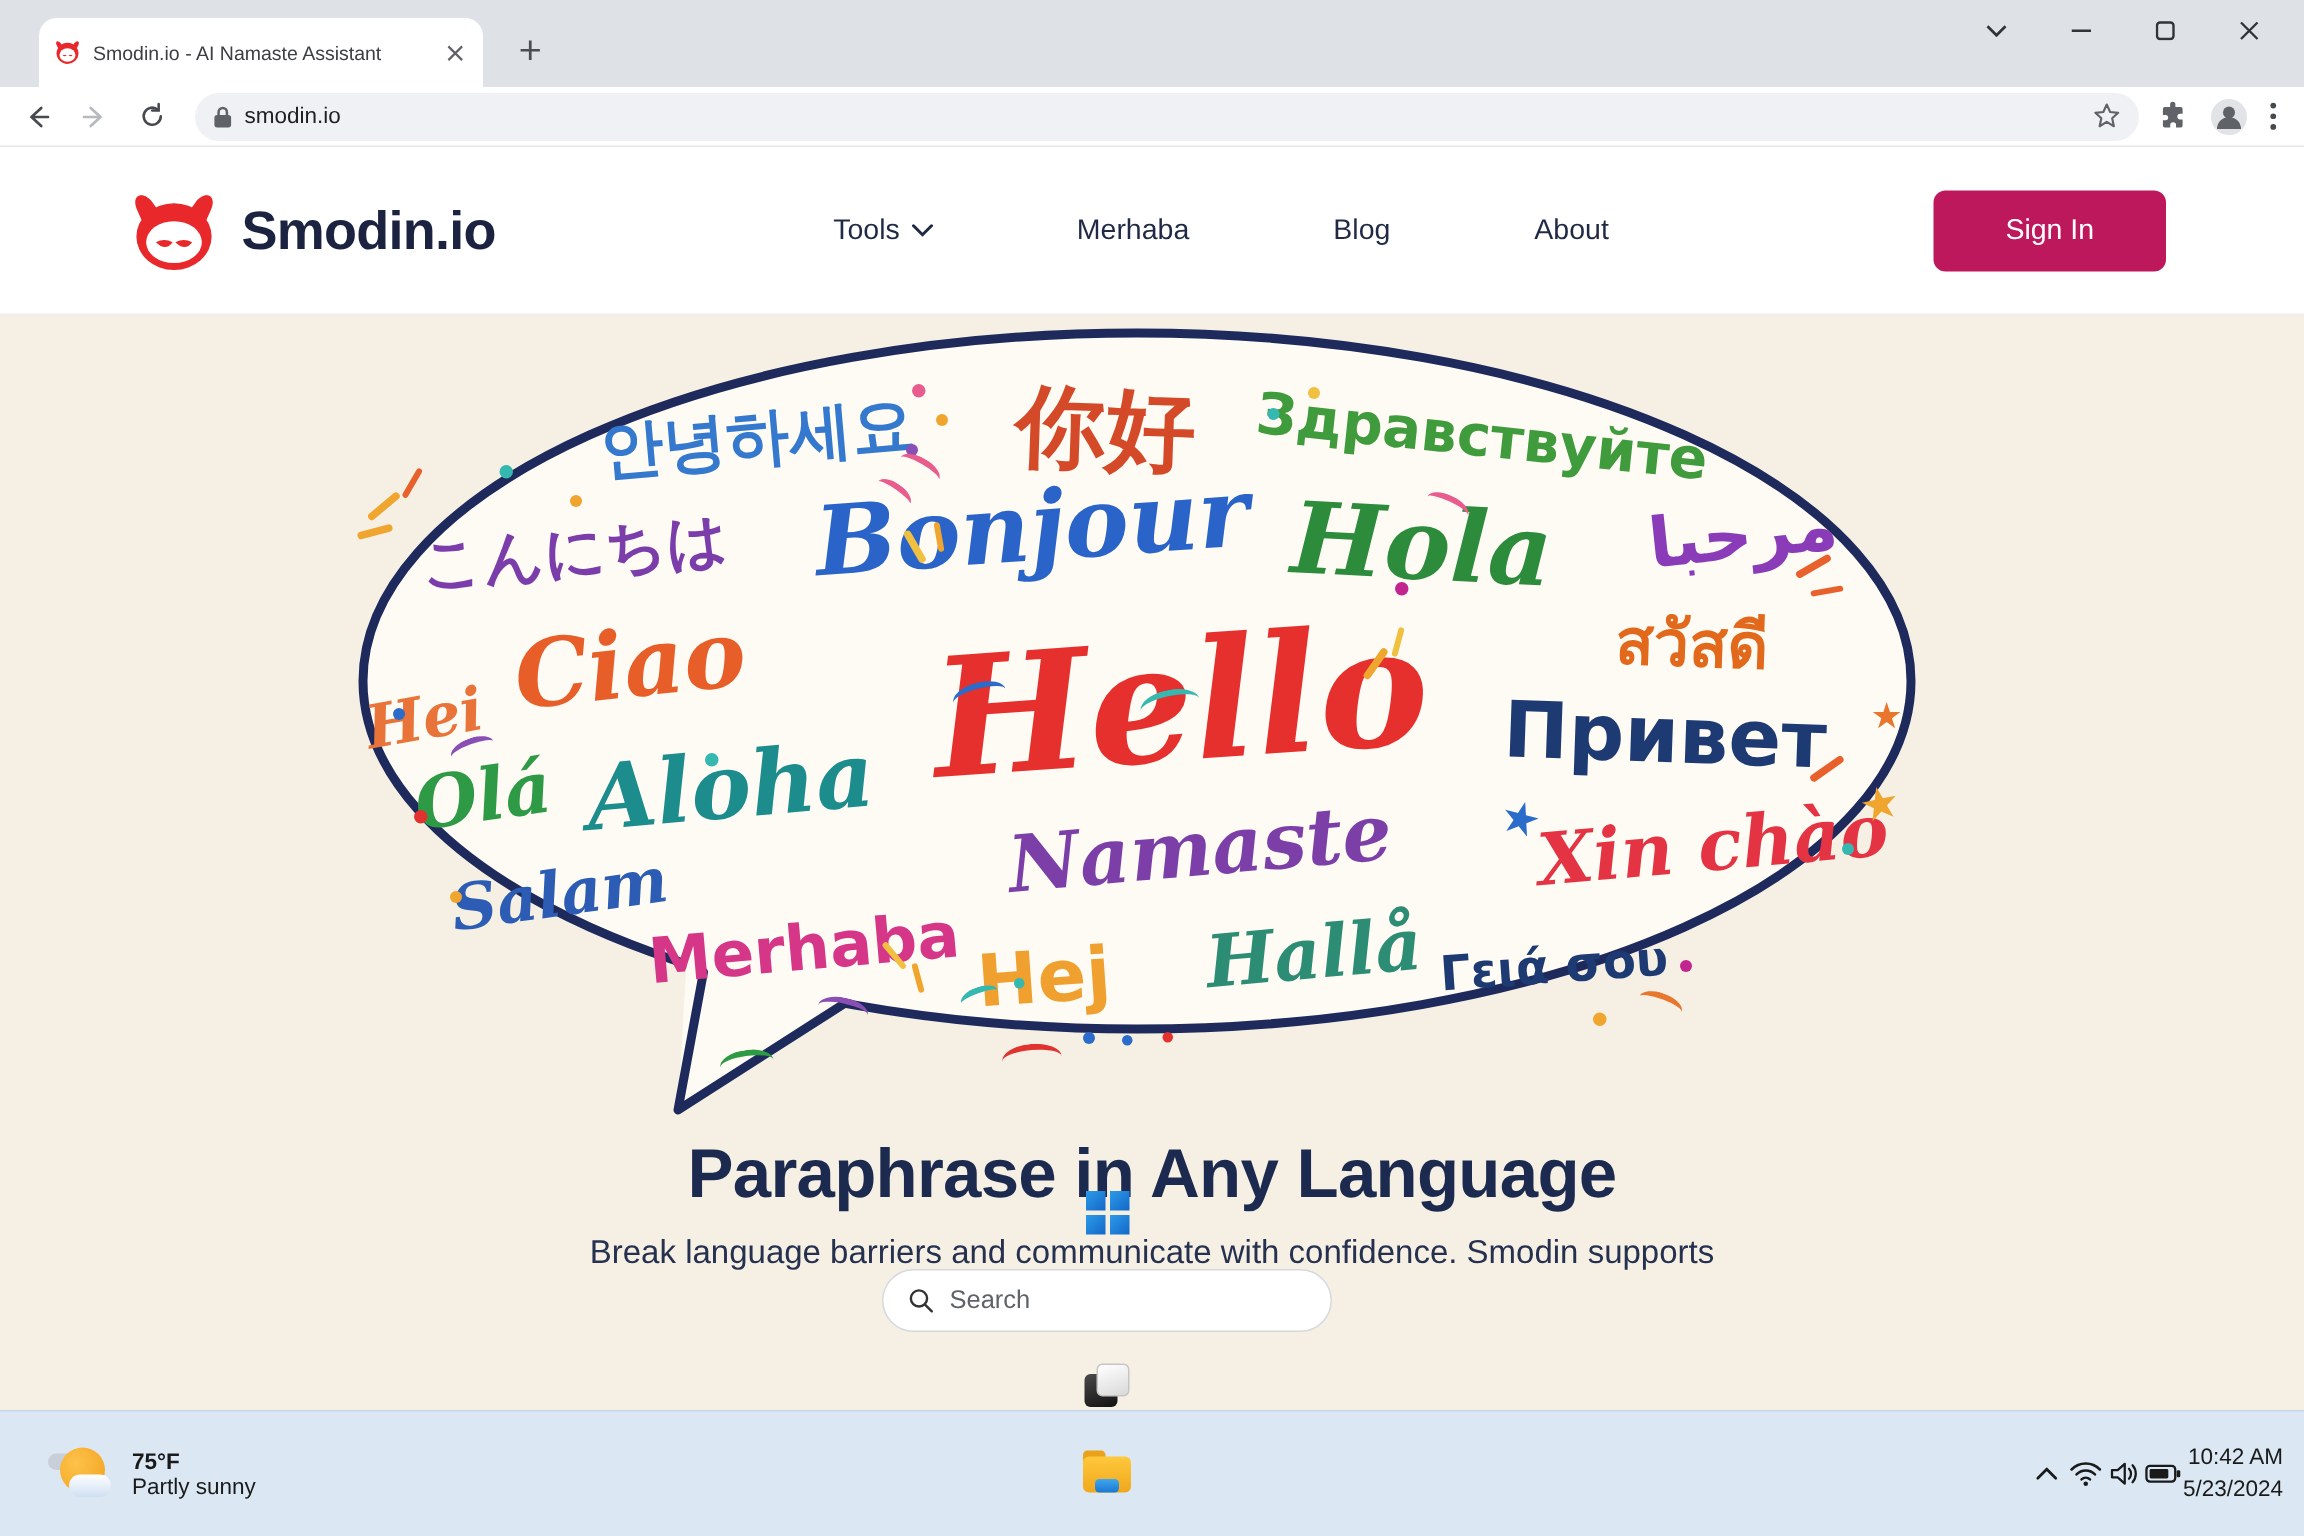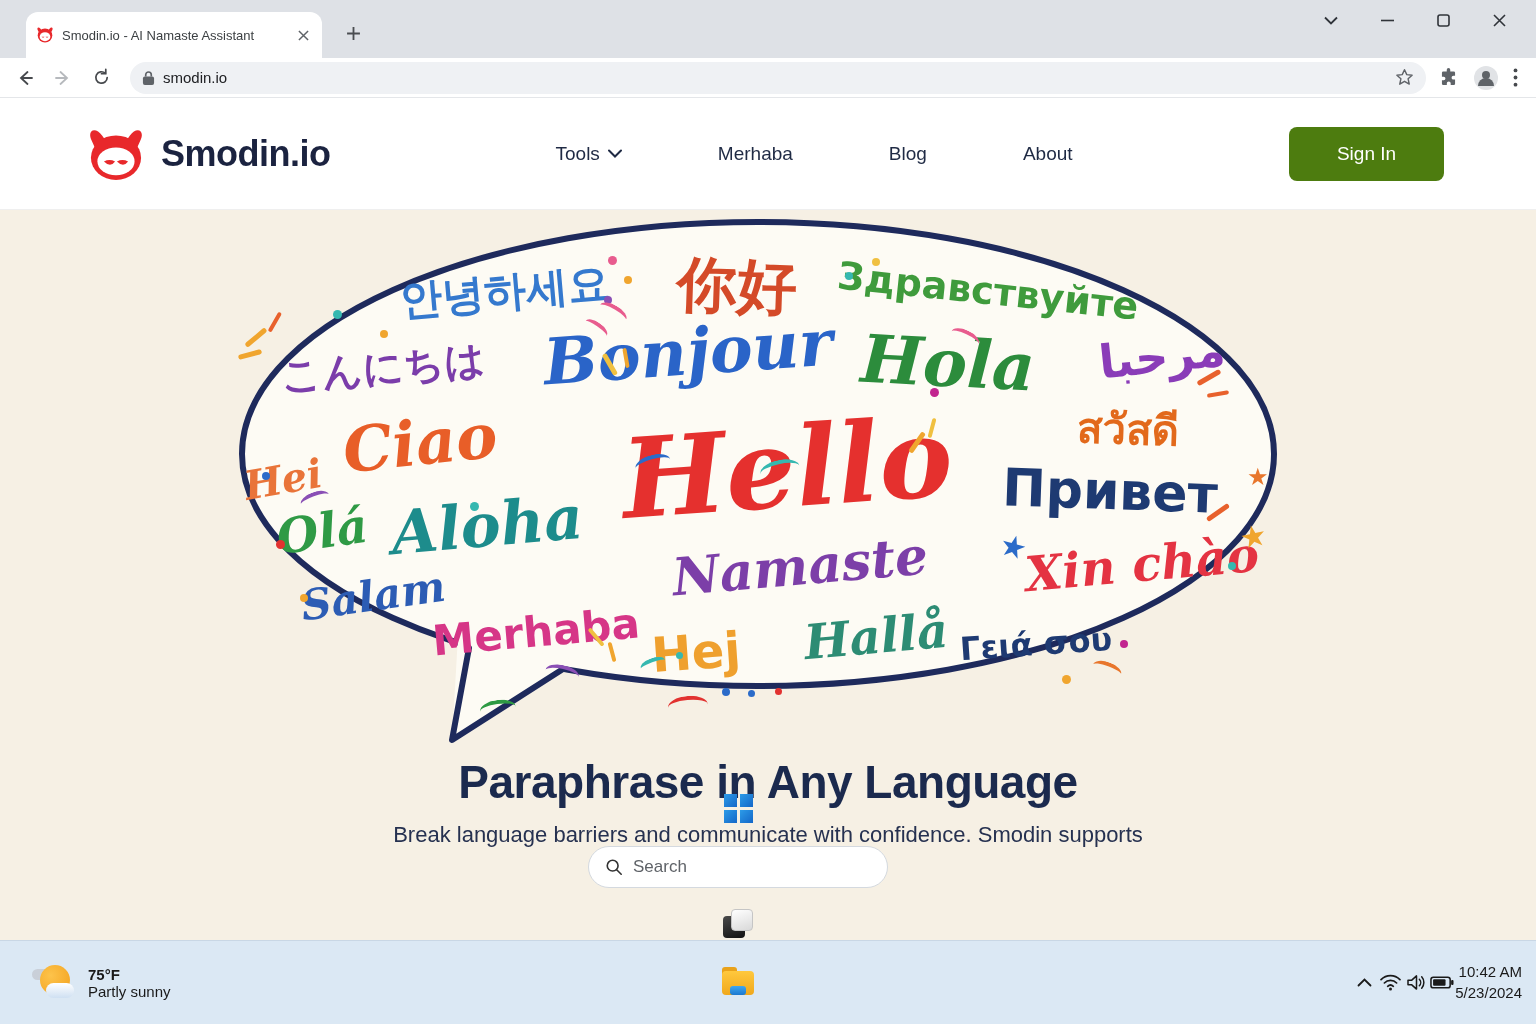--- a/index.html
+++ b/index.html
@@ -213,21 +213,21 @@
     <span class="nav-item">
         <span>Merhaba</span>
       </span>
     <span class="nav-item">
         <span>Blog</span>
       </span>
     <span class="nav-item">
         <span>About</span>
       </span>
   </nav>
-  <button class="signin-btn" id="signin" style="background: #4d7c0f; text-align: center;">Sign In</button>
+  <button class="signin-btn" id="signin" style="background: #be185d; text-align: center;">Sign In</button>
 </div>
 
 <div class="hero">
   <svg class="bubble-svg" width="1050" height="530" viewBox="0 0 1050 530">
     <ellipse cx="525" cy="238" rx="516" ry="232" fill="#FDFBF4" stroke="#1E2A5C" stroke-width="6"></ellipse>
     <path d="M 225 420 L 219 524 L 342 444 Z" fill="#FDFBF4"></path>
     <path d="M 236 432 L 219 524 L 330 453" fill="none" stroke="#1E2A5C" stroke-width="6" stroke-linecap="round" stroke-linejoin="round"></path>
   </svg>
   <div id="greetings">
       <span class="greeting" style="left: 505px; top: 82px; color: rgb(53, 121, 206); font-size: 42px; transform: translate(-50%, -50%) rotate(-5deg);">안녕하세요</span>

